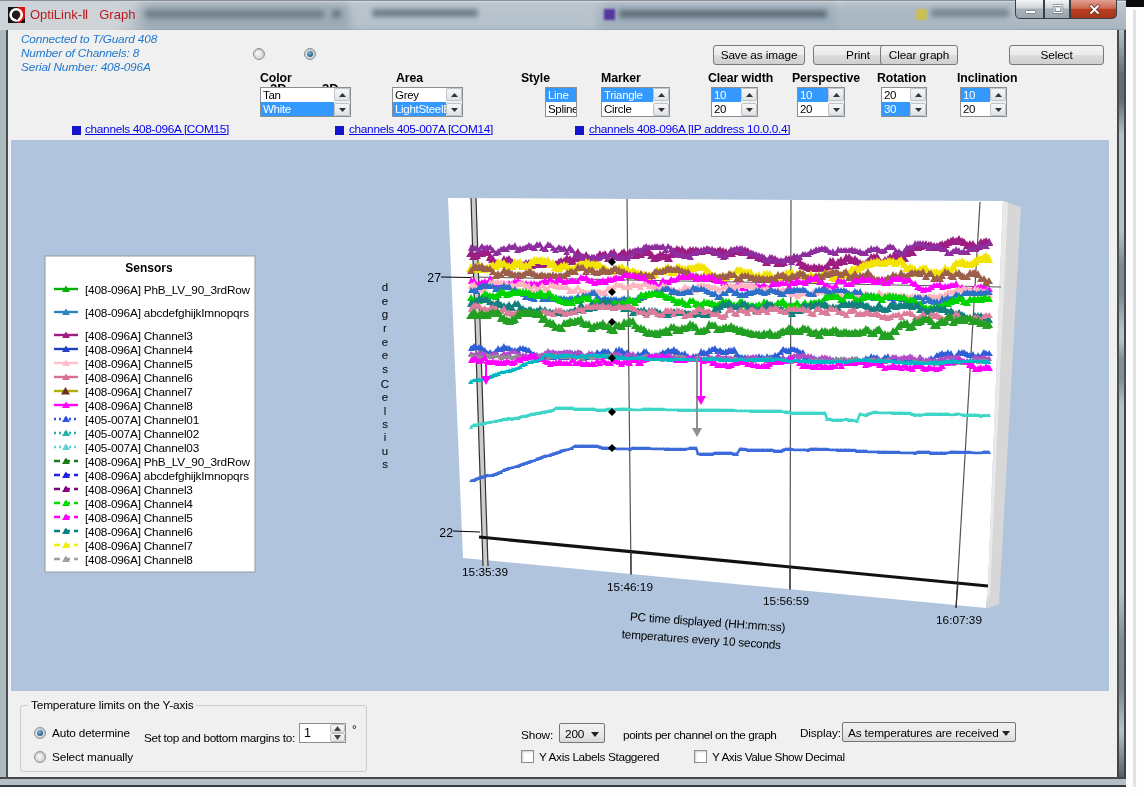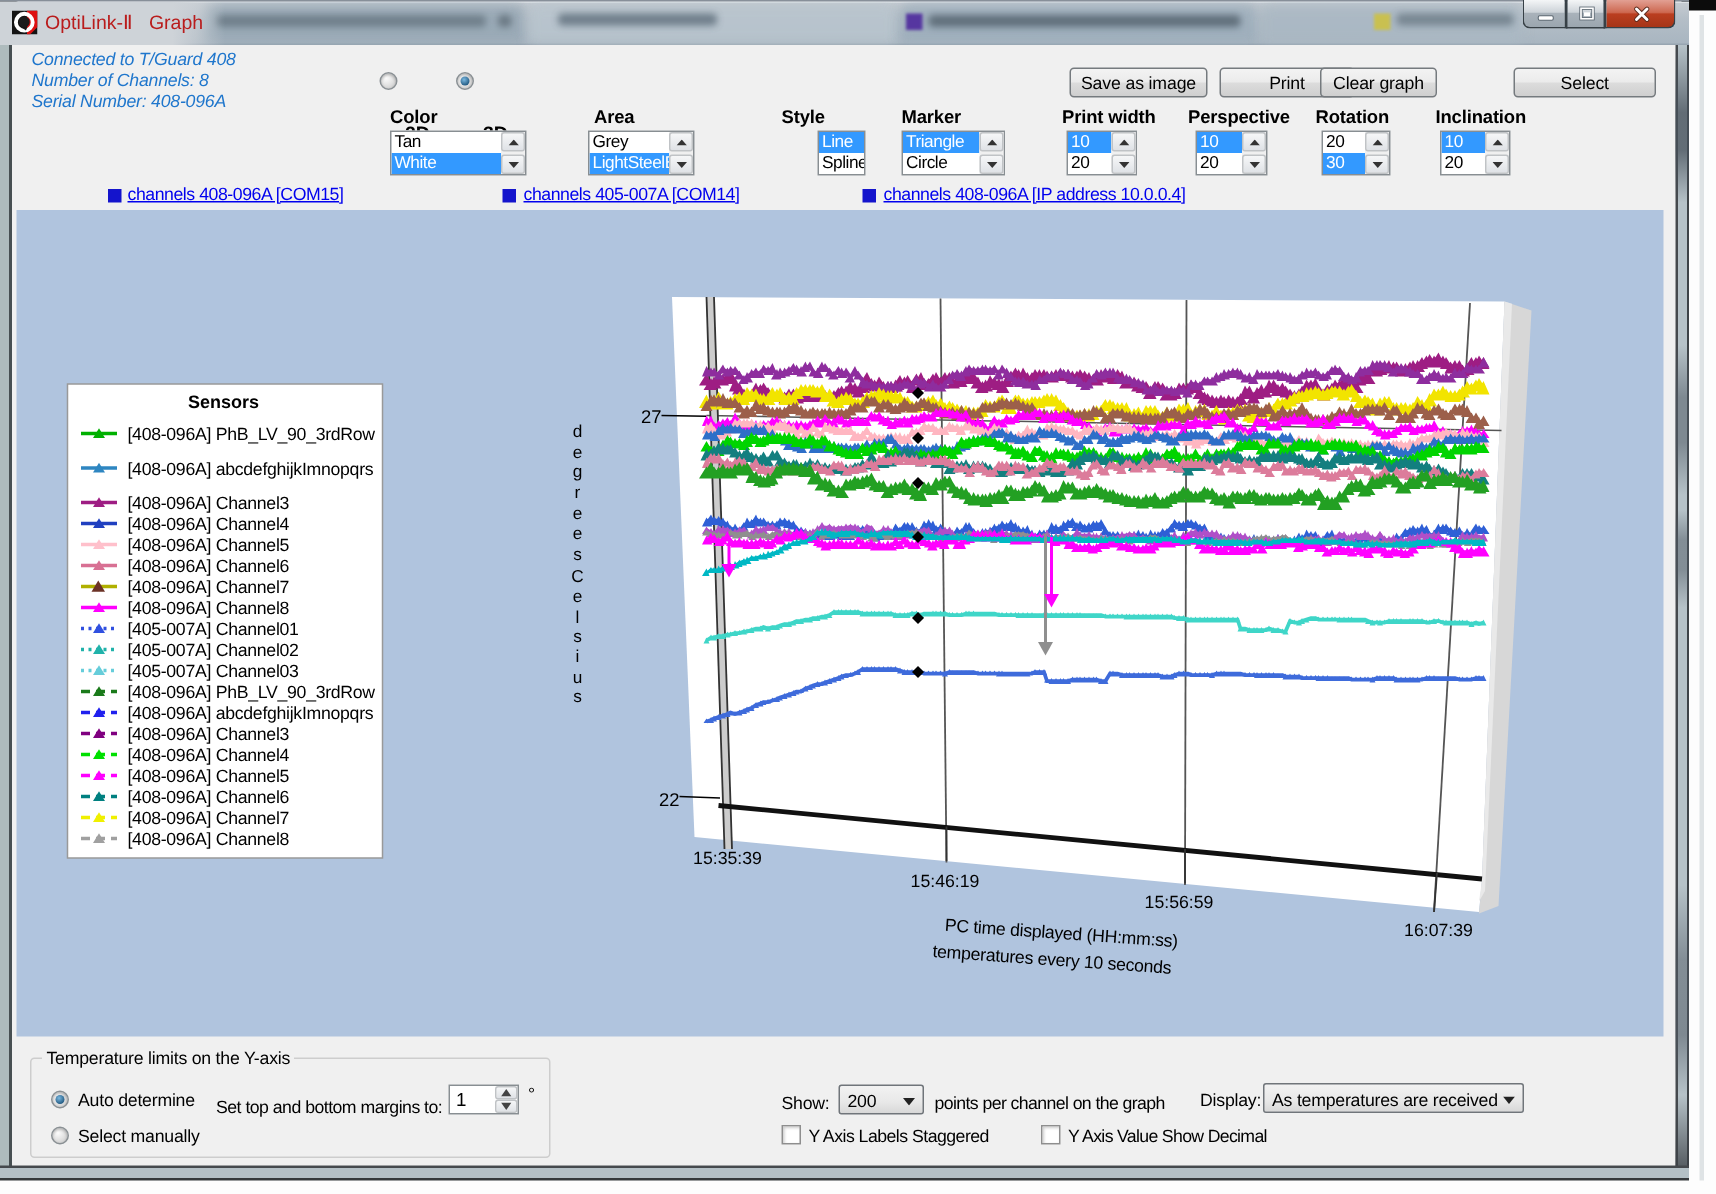--- a/index.html
+++ b/index.html
@@ -128,21 +128,21 @@
 <div class="radio checked" style="left:304px;top:48px"></div>
 <div class="rlbl" style="left:322px;top:46px">3D</div>
 <div class="btn" style="left:713px;top:45px;width:92px">Save as image</div>
 <div class="btn" style="left:813px;top:45px;width:90px">Print</div>
 <div class="btn" style="left:880px;top:45px;width:78px">Clear graph</div>
 <div class="btn" style="left:1009px;top:45px;width:95px">Select</div>
 <div class="hdr" style="left:260px;top:71px">Color</div>
 <div class="hdr" style="left:396px;top:71px">Area</div>
 <div class="hdr" style="left:521px;top:71px">Style</div>
 <div class="hdr" style="left:601px;top:71px">Marker</div>
-<div class="hdr" style="left:708px;top:71px">Print width</div>
+<div class="hdr" style="left:708px;top:71px">Clear width</div>
 <div class="hdr" style="left:792px;top:71px">Perspective</div>
 <div class="hdr" style="left:877px;top:71px">Rotation</div>
 <div class="hdr" style="left:957px;top:71px">Inclination</div>
 <div class="lb" style="left:260px;top:87px;width:91px">
       <div class="lbitems">
         <div class="lbi">Tan</div>
         <div class="lbi sel">White</div>
       </div>
       <div class="lbsb">
         <div class="sbb">
@@ -294,21 +294,21 @@
         </div>
 <div class="sbb" style="height:9px">
           <svg width="7" height="5">
             <path d="M3.5 5L0 0H7Z" fill="#444"></path>
           </svg>
         </div>
 </div>
     </div>
 <div class="txt" style="left:352px;top:722px">°</div>
 <div class="txt" style="left:521px;top:728px">Show:</div>
-<div class="combo" style="left:559px;top:723px;width:57px">
+<div class="combo" style="left:559px;top:723px;width:46px">
       <span>200</span>
       <svg class="carr" width="8" height="5">
         <path d="M0 0h8L4 5Z" fill="#222"></path>
       </svg>
     </div>
 <div class="txt" style="left:623px;top:728px;letter-spacing:-0.4px">points per channel on the graph</div>
 <div class="txt" style="left:800px;top:726px">Display:</div>
 <div class="combo" style="left:842px;top:722px;width:174px">
       <span>As temperatures are received</span>
       <svg class="carr" width="8" height="5">

